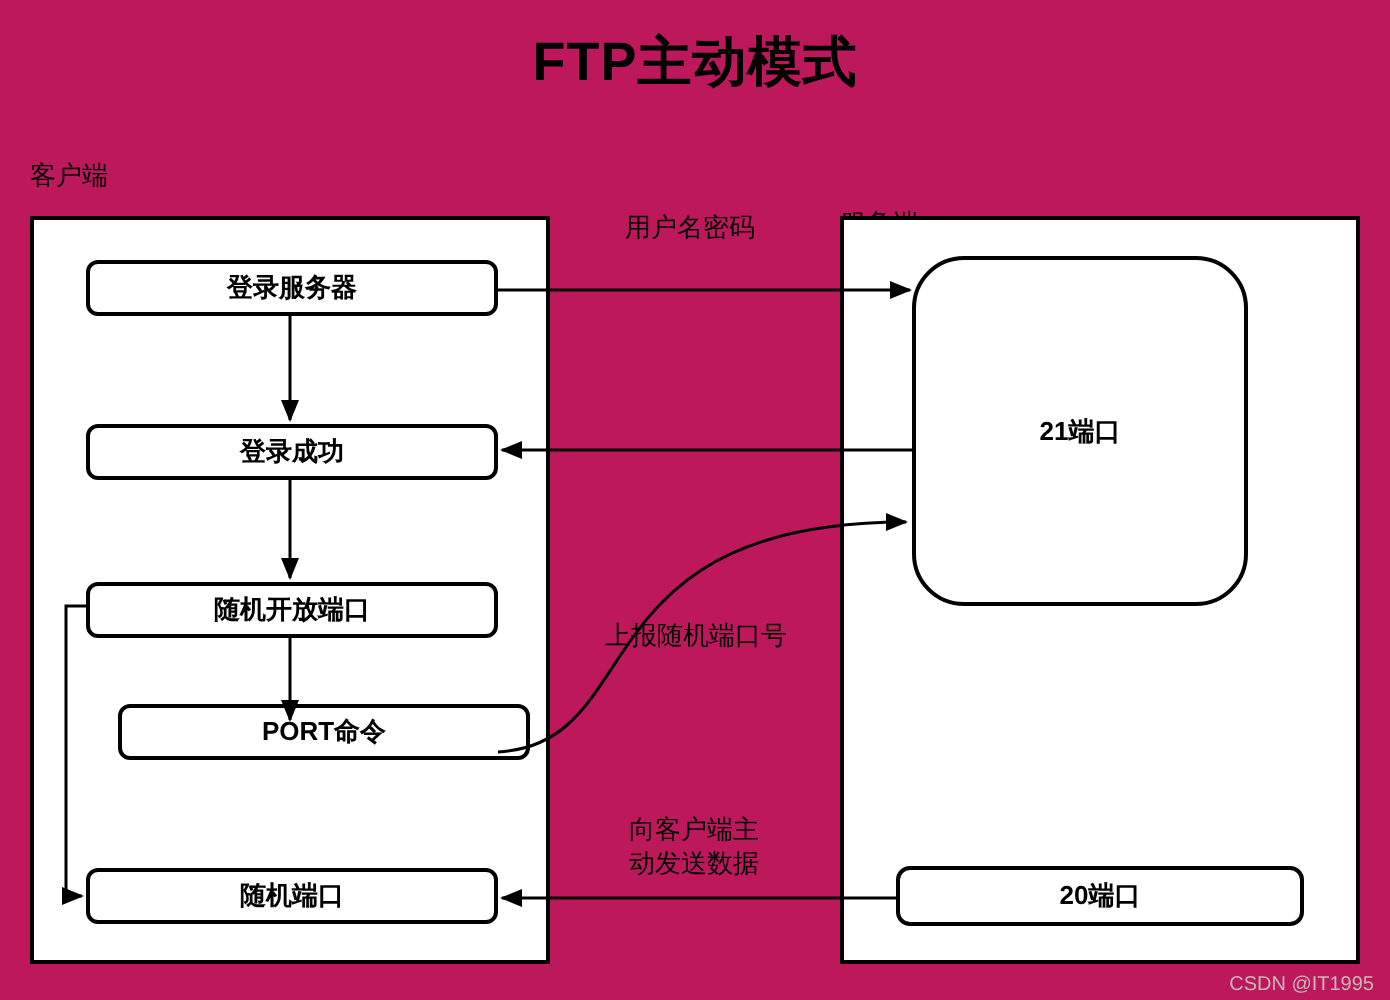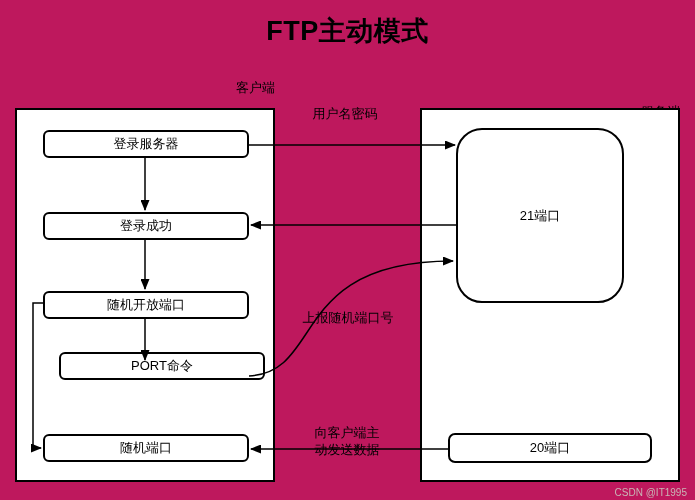--- a/index.html
+++ b/index.html
@@ -6,49 +6,50 @@
   .stage {
     position:relative; width:695px; height:500px; background:#be185d;
     font-family:"Liberation Sans","DejaVu Sans",sans-serif; color:#000;
     overflow:hidden;
   }
   .title {
     position:absolute; left:0; top:13px; width:695px; text-align:center;
     font-size:27px; font-weight:bold; letter-spacing:0.5px;
   }
   .group-label {
-    position:absolute; top:79px; width:260px; text-align:right; font-size:13px;
+    position:absolute; top:79px; width:260px; text-align:left; font-size:13px;
   }
   .client-label { left:15px; }
   .server-label { left:420px;margin-top:24px; }
   .outer-box {
     position:absolute; border:2px solid #000; box-sizing:border-box; background:#ffffff;
   }
   .client-box { left:15px; top:108px; width:260px; height:374px; }
   .server-box { left:420px; top:108px; width:260px; height:374px; }
   .node {
     position:absolute; border:2px solid #000; border-radius:6px; background:#ffffff;
     box-sizing:border-box; display:flex; align-items:center; justify-content:center;
     font-size:13px;
+    font-weight:bold;
   }
   .c-node { left:43px; width:206px; height:28px; }
   .n-login     { top:130px; }
   .n-success   { top:212px; }
   .n-randopen  { top:291px; }
   .n-portcmd   { top:352px;margin-left:16px; }
   .n-randport  { top:434px; }
   .n-port21 { left:456px; top:128px; width:168px; height:175px; border-radius:26px; }
   .n-port20 { left:448px; top:433px; width:204px; height:30px; border-radius:7px; }
   .connectors { position:absolute; left:0; top:0; width:695px; height:500px; }
   .edge-label {
     position:absolute; font-size:13px; text-align:center; line-height:17px;
   }
   .el-userpass { left:280px; top:105px; width:130px; }
   .el-report   { left:293px; top:309px; width:110px; }
-  .el-senddata { left:303px; top:424px; width:88px; white-space:pre-line; }
+  .el-senddata { left:303px; top:406px; width:88px; white-space:pre-line; }
   .watermark {
     position:absolute; right:8px; bottom:2px; font-size:10px; color:#c9b6b6;
   }
 </style>
 </head>
 <body>
 
 <div class="stage">
 
   <div class="title">FTP主动模式</div>

